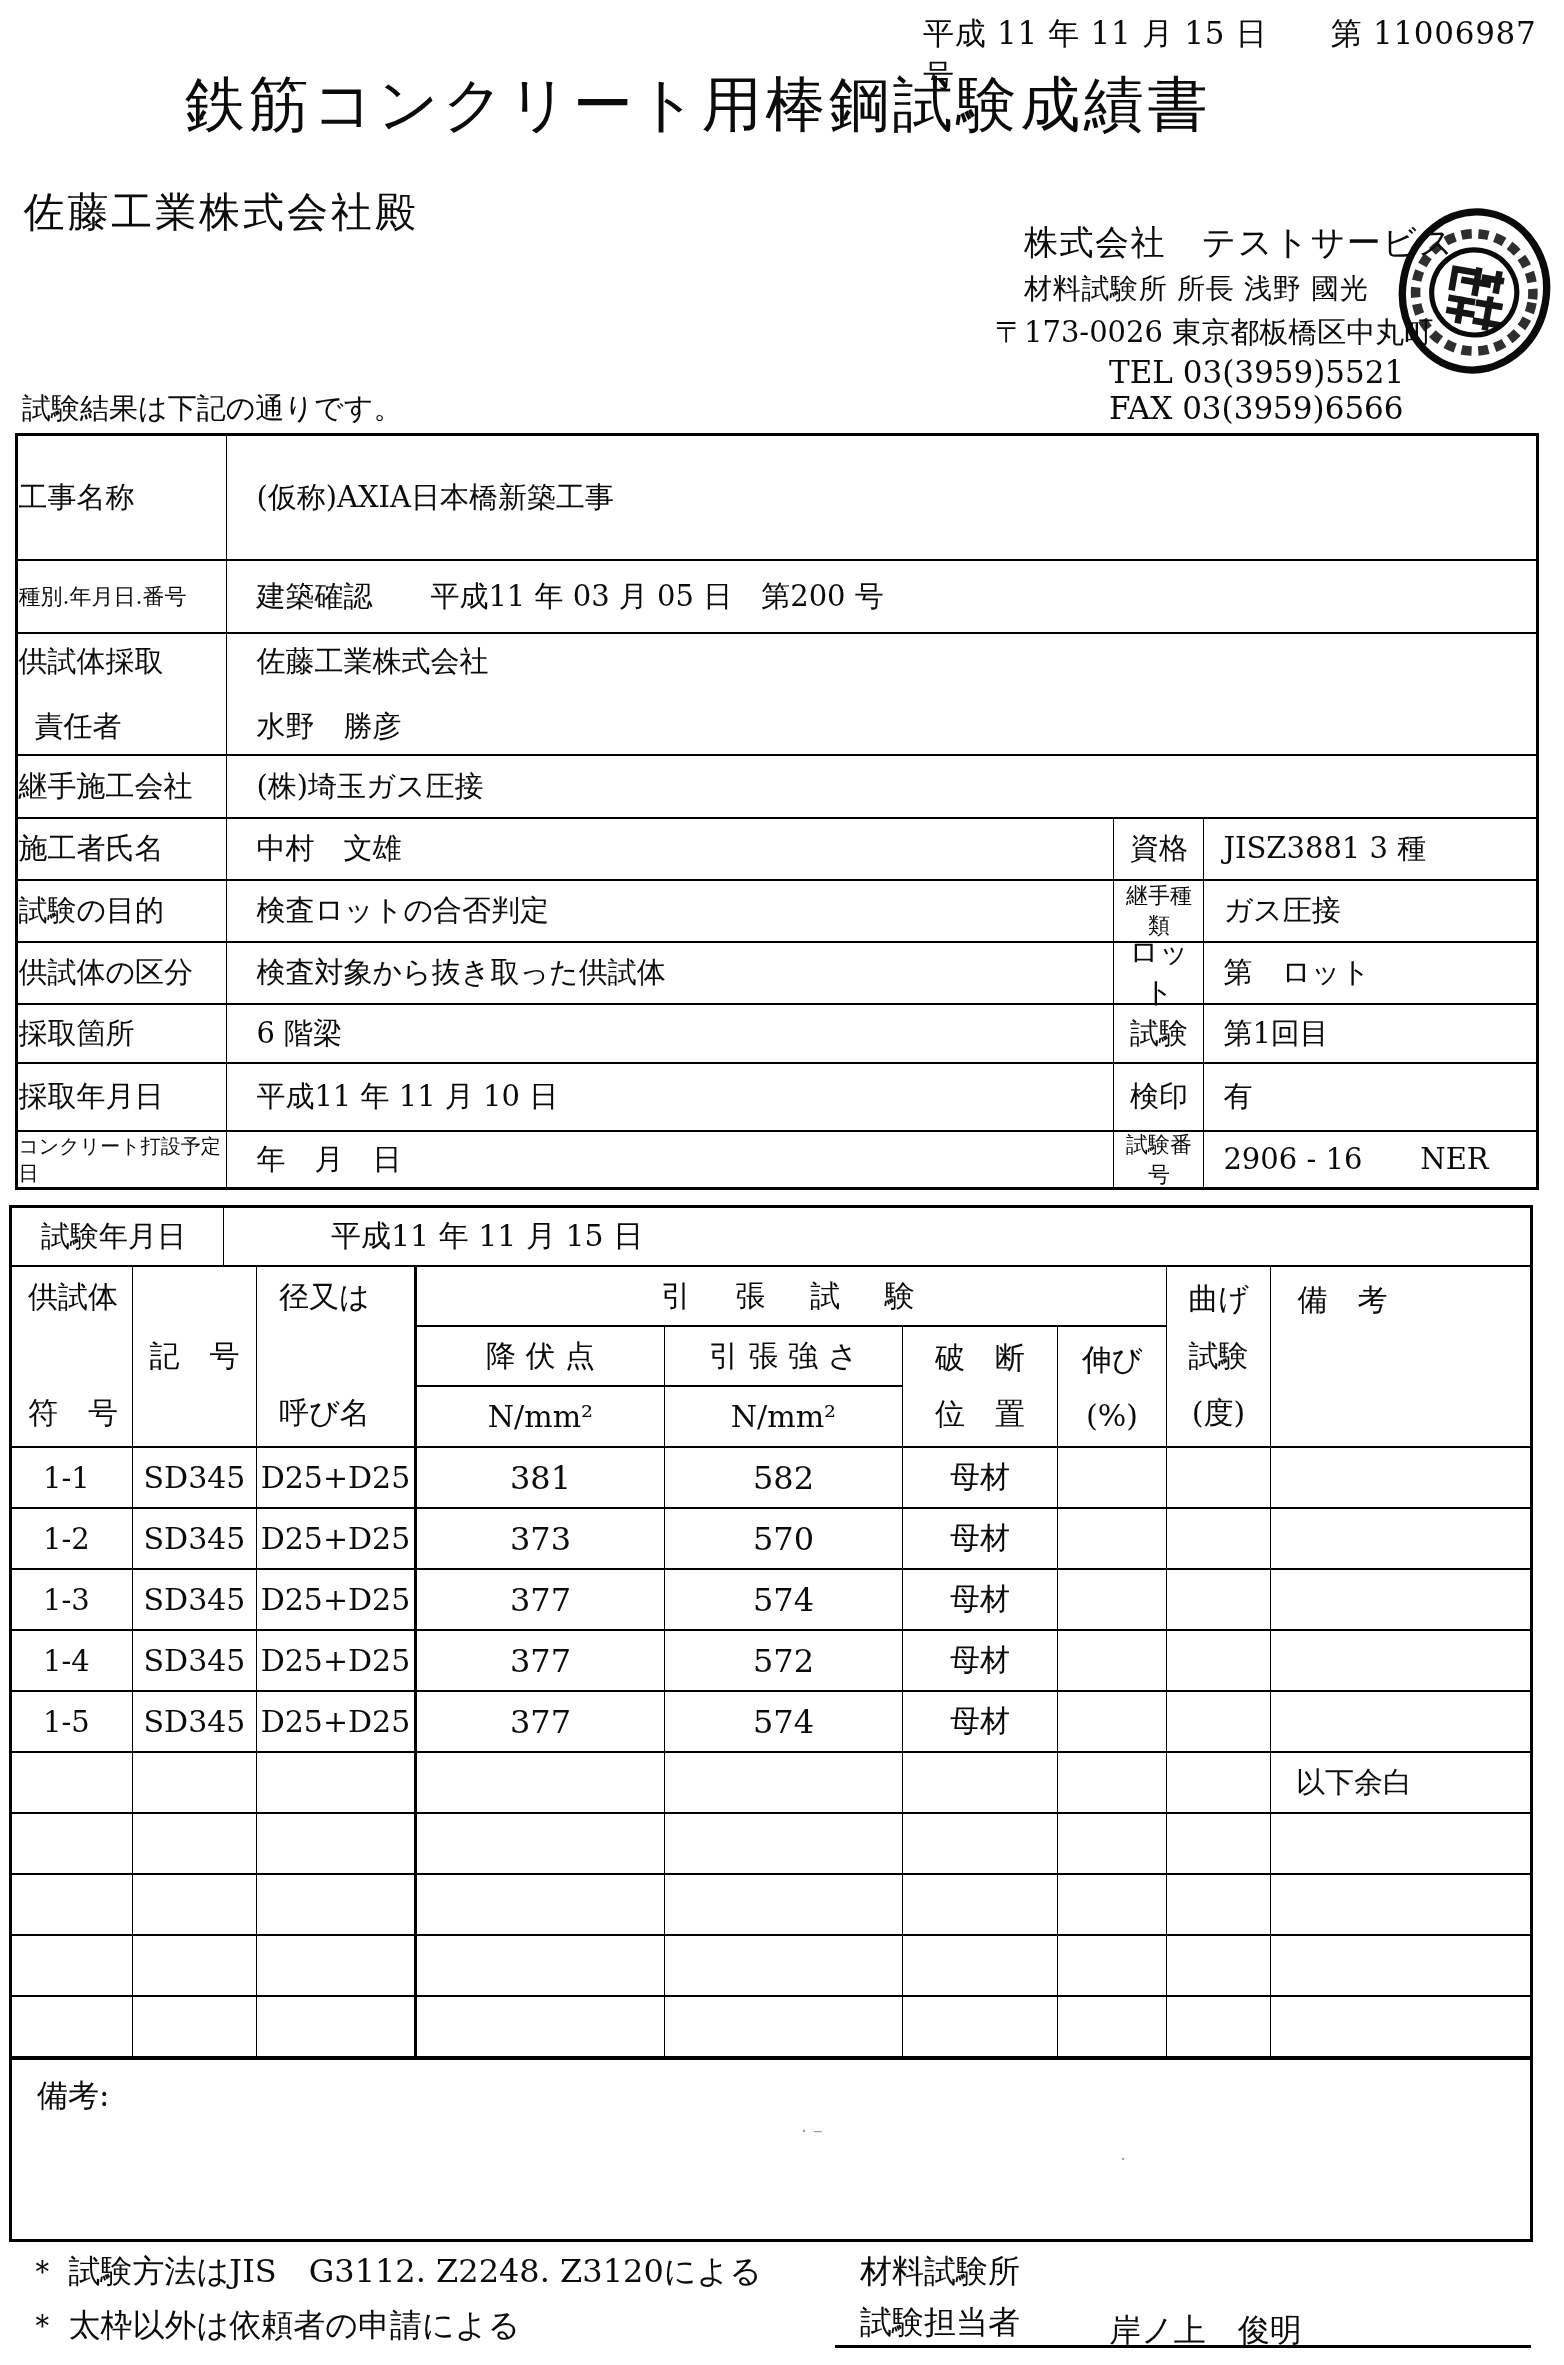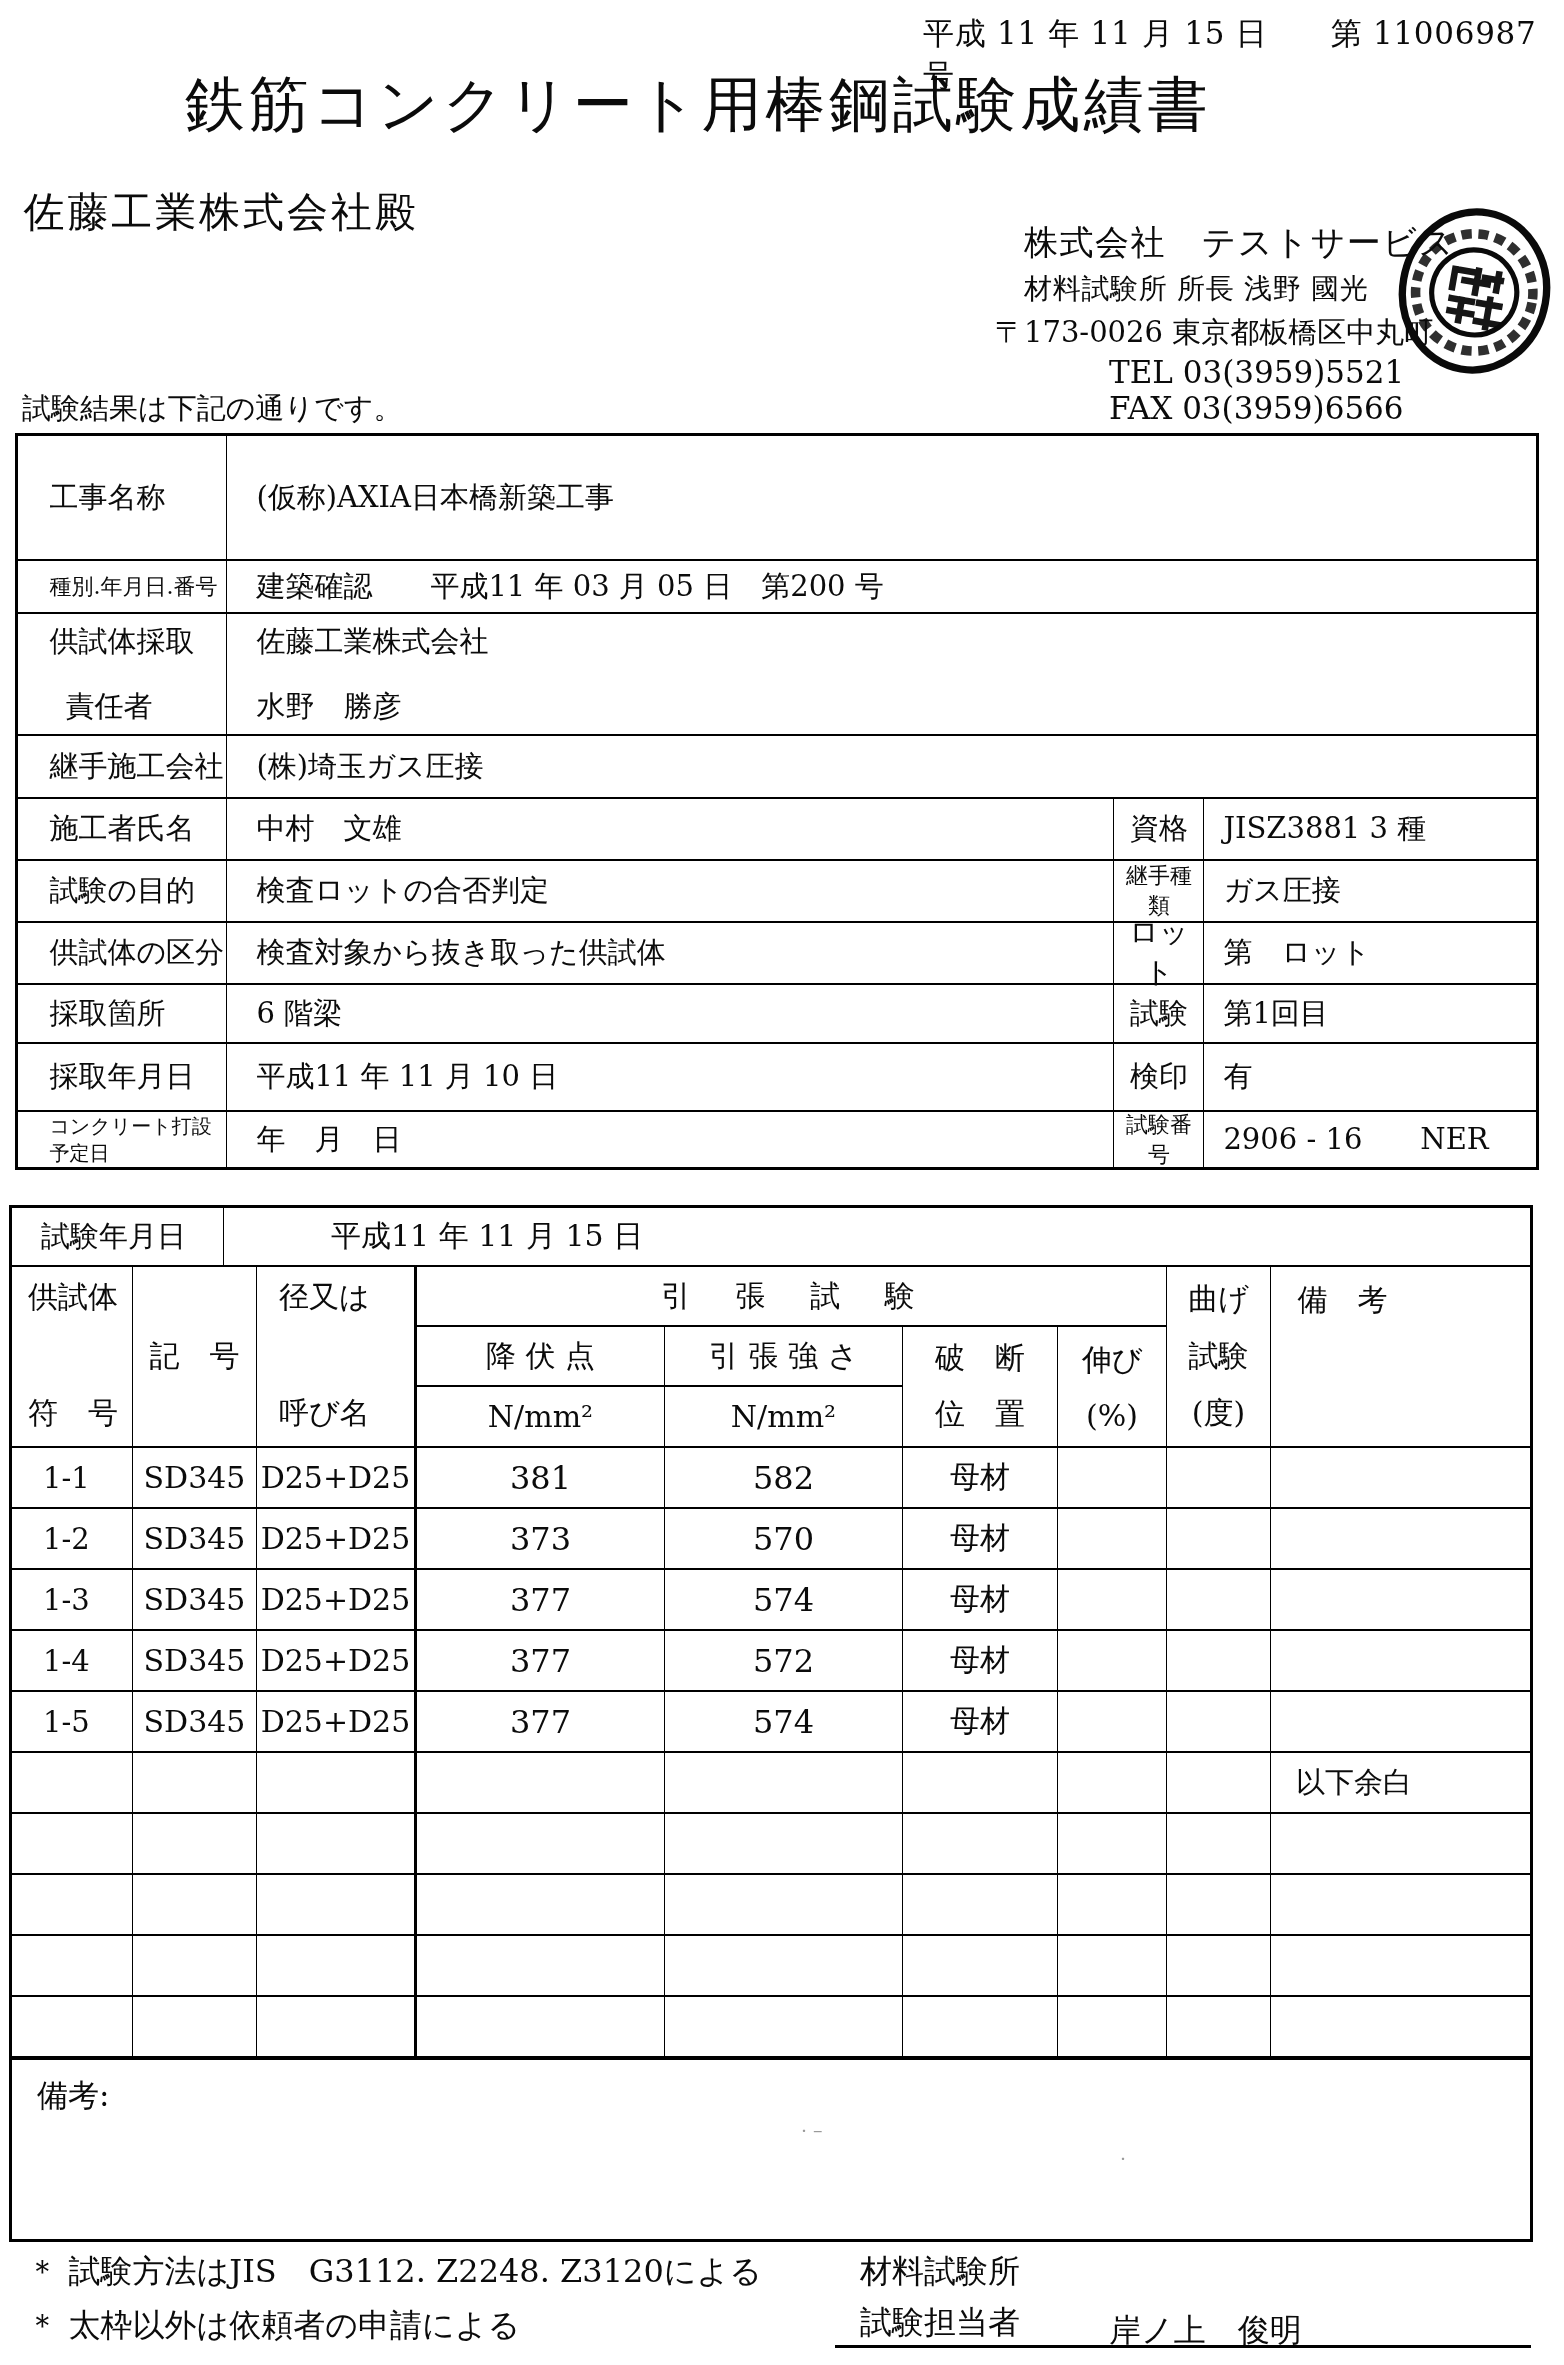--- a/index.html
+++ b/index.html
@@ -25,21 +25,21 @@
 
   .intro { left:22px; top:389px; font-size:29px; }
 
   
   .t1 { left:15.4px; top:433px; width:1524px; border:3.7px solid #000; background:#fff; }
   .t1-row { display:flex; border-top:2.2px solid #000; align-items:stretch; }
   .t1-row:first-child { border-top:none; }
   .t1-label {
     width:209px; flex:0 0 209px; border-right:1.5px solid #000;
     display:flex; flex-direction:column; justify-content:center;
-    padding-left:31px; font-size:29px;
+    font-size:29px;
   }
   .t1-value { flex:1 1 auto; display:flex; flex-direction:column; justify-content:center;
     padding-left:29px; font-size:29px; }
   .t1-rlabel { flex:0 0 90px; border-left:1.5px solid #000;
     display:flex; align-items:center; justify-content:center; font-size:29px; padding:0 2.9px; text-align:center; }
   .t1-rvalue { flex:0 0 333px; border-left:1.5px solid #000;
     display:flex; align-items:center; padding-left:19px; font-size:29px; }
   .sm  { font-size:22px !important; }
   .xs  { font-size:20px !important; }
   .indent1 { padding-left:16px; }
@@ -121,21 +121,21 @@
 
   <div class="abs intro">試験結果は下記の通りです。</div>
 
   <div class="abs t1">
 
     <div class="t1-row" style="height:123px">
       <div class="t1-label">工事名称</div>
       <div class="t1-value">(仮称)AXIA日本橋新築工事</div>
     </div>
 
-    <div class="t1-row" style="height:53px">
+    <div class="t1-row" style="height:73px">
       <div class="t1-label sm">種別.年月日.番号</div>
       <div class="t1-value">建築確認　　平成11 年 03 月 05 日　第200 号</div>
     </div>
 
     <div class="t1-row" style="height:122px">
       <div class="t1-label gap2">
         <div>供試体採取</div>
         <div class="indent1">責任者</div>
       </div>
       <div class="t1-value gap2">

